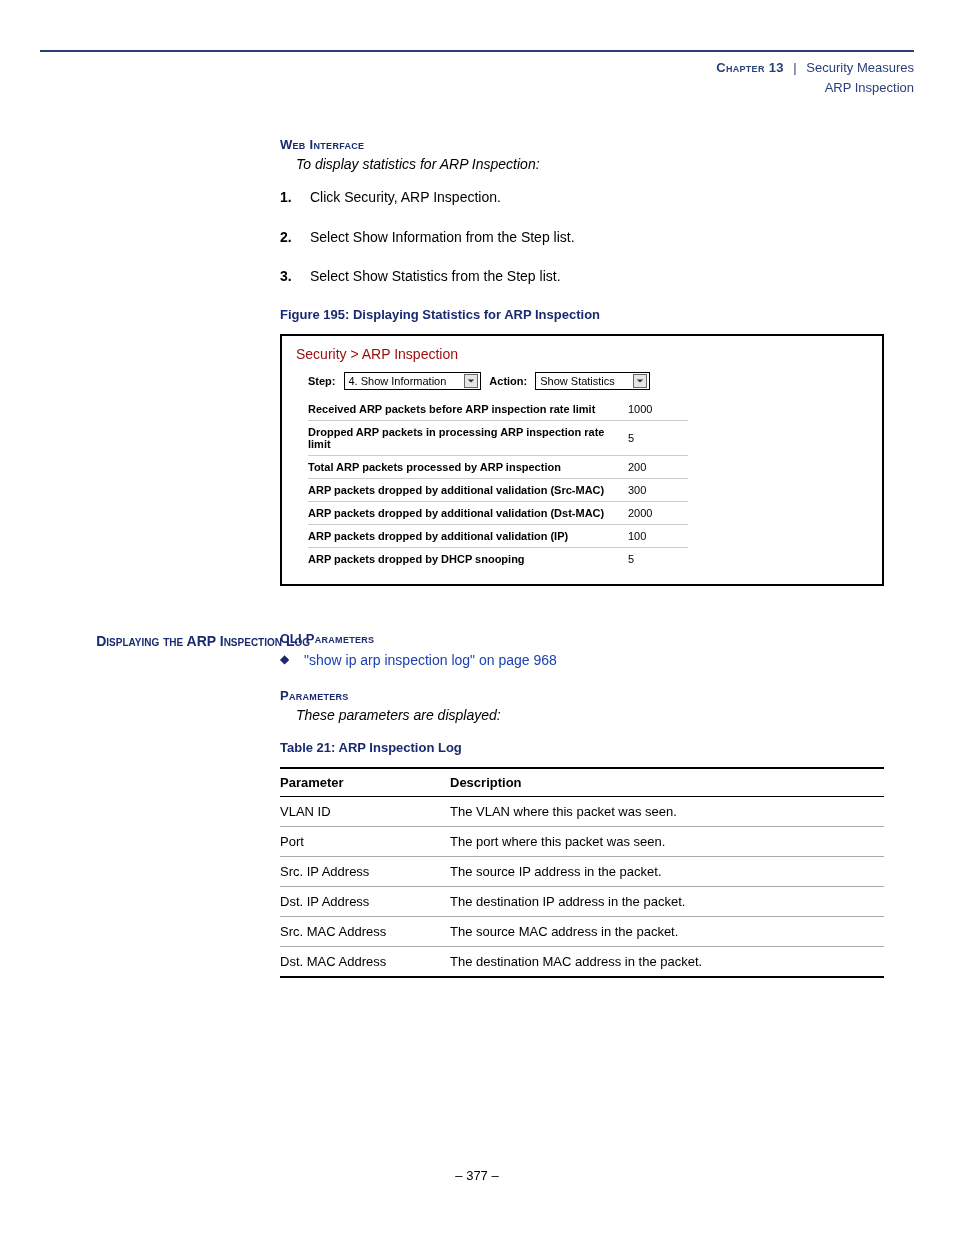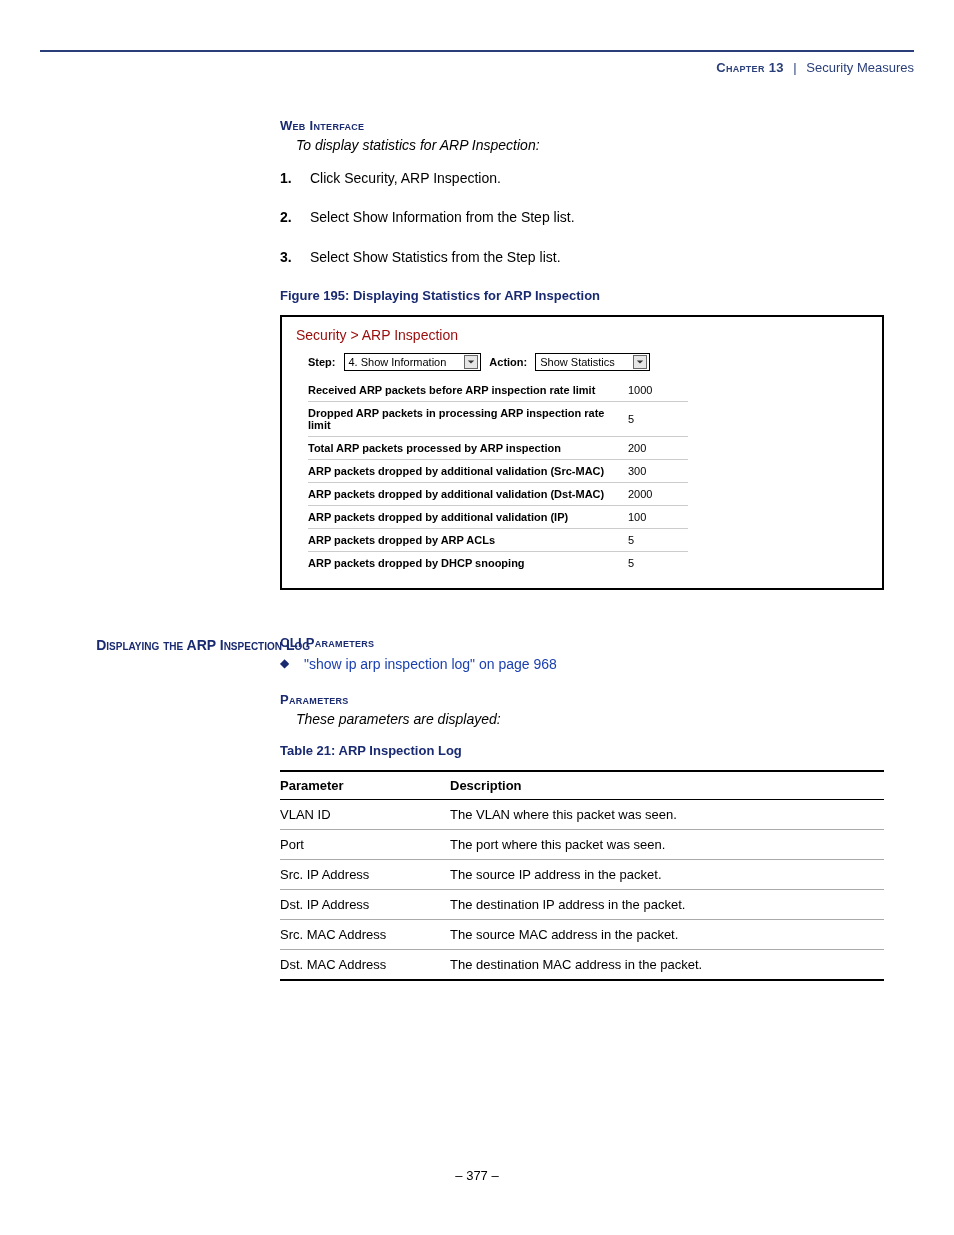--- a/index.html
+++ b/index.html
@@ -199,20 +199,21 @@
 </style>
 </head>
 <body>
 
 <div class="page">
   <div class="header-rule"></div>
   <div class="header-text">
     <span class="chap">Chapter 13</span>
     <span class="sep">|</span>
     <span>Security Measures</span>
+    <span class="header-line2">ARP Inspection</span>
   </div>
 
   <div class="content">
     <div class="smallcaps-hd">Web Interface</div>
     <p class="body-p">To display statistics for ARP Inspection:</p>
 
     <ol class="steps">
       <li>Click Security, ARP Inspection.</li>
       <li>Select Show Information from the Step list.</li>
       <li>Select Show Statistics from the Step list.</li>
@@ -262,24 +263,20 @@
             </tr>
         <tr>
               <td class="k">ARP packets dropped by additional validation (Dst-MAC)</td>
               <td class="v">2000</td>
             </tr>
         <tr>
               <td class="k">ARP packets dropped by additional validation (IP)</td>
               <td class="v">100</td>
             </tr>
         <tr>
-              <td class="k">ARP packets dropped by ARP ACLs</td>
-              <td class="v">5</td>
-            </tr>
-        <tr>
               <td class="k">ARP packets dropped by DHCP snooping</td>
               <td class="v">5</td>
             </tr>
       </tbody>
         </table>
     </div>
   </div>
 
   <div class="section2">
     <div class="margin-hd">Displaying the ARP Inspection Log</div>

